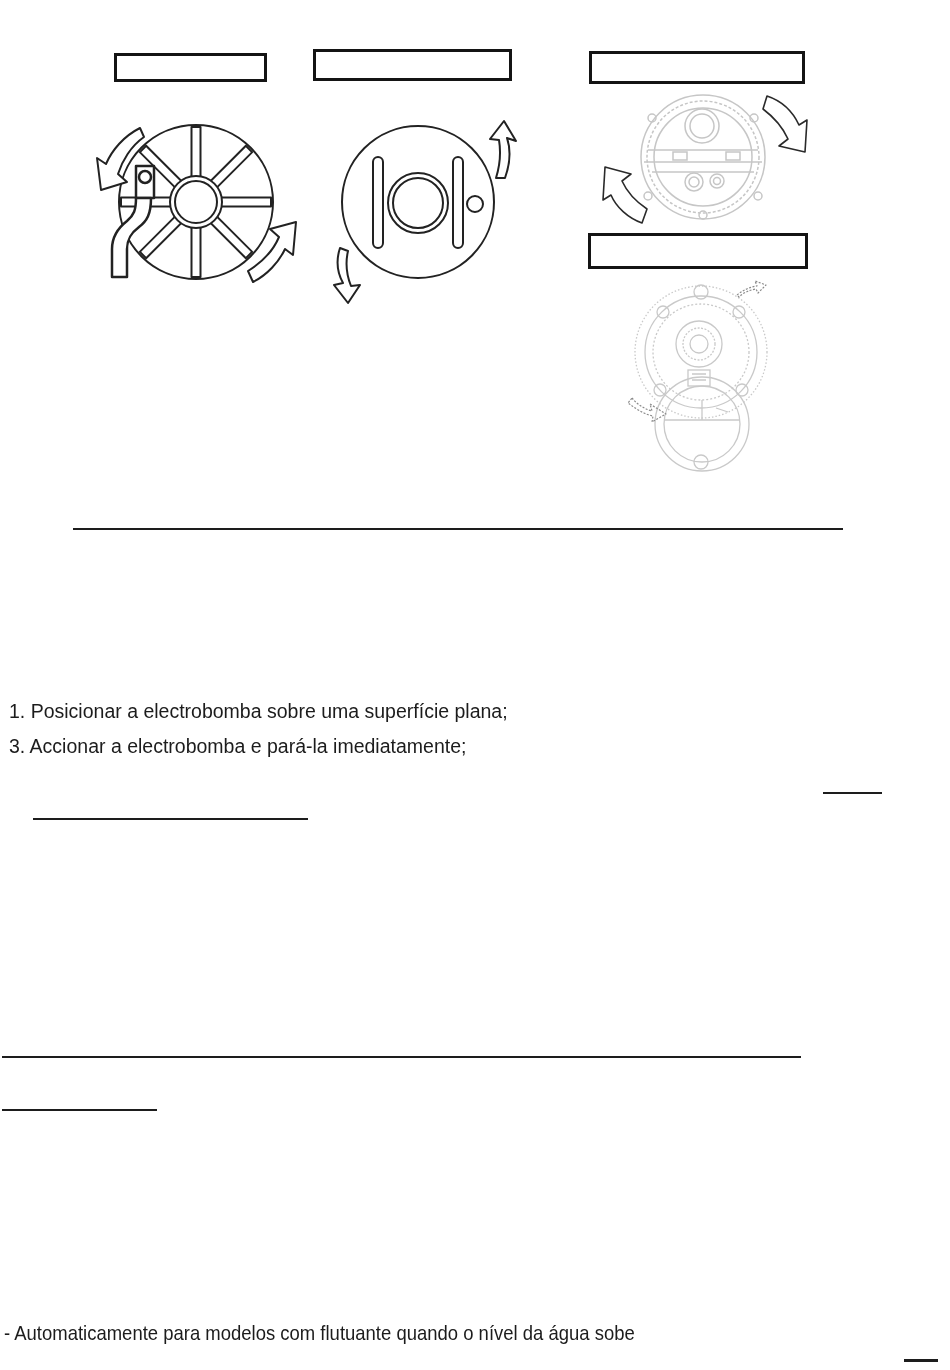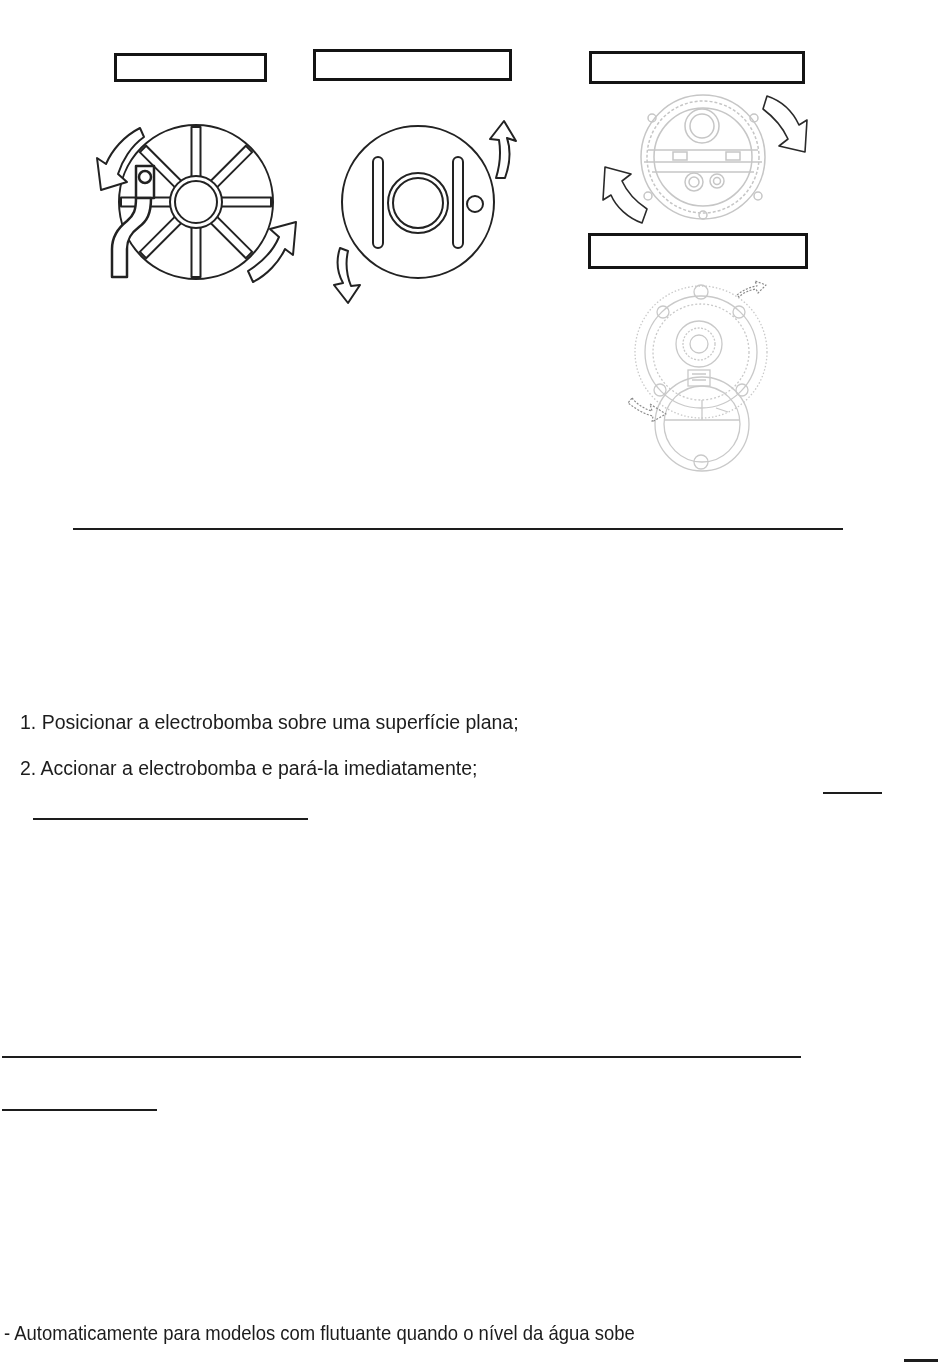--- a/index.html
+++ b/index.html
@@ -21,21 +21,21 @@
     padding:2px 6px;
     white-space:nowrap;
     overflow:hidden;
   }
   .rule { position:absolute; background:#1d1d1d; }
   .fig-svg { position:absolute; left:0; top:0; }
   .steps {
     position:absolute; left:4px; top:691px;
     font-size:19.5px; line-height:30px;
   }
-  .steps p { margin:16px; }
+  .steps p { margin:5px; }
   .note {
     position:absolute; left:4px; top:1321px;
     font-size:21px; margin:0;
     white-space:nowrap;
     transform:scaleX(0.88);
     transform-origin:0 50%;
   }
 </style>
 </head>
 <body>
@@ -140,18 +140,18 @@
 
   <div class="rule" style="left:73px;  top:528px;  width:770px; height:2px;"></div>
   <div class="rule" style="left:823px; top:792px;  width:59px;  height:2px;"></div>
   <div class="rule" style="left:33px;  top:818px;  width:275px; height:2px;"></div>
   <div class="rule" style="left:2px;   top:1056px; width:799px; height:2px;"></div>
   <div class="rule" style="left:2px;   top:1109px; width:155px; height:2px;"></div>
   <div class="rule" style="left:904px; top:1359px; width:34px;  height:3px;"></div>
 
   <div class="steps">
     <p>1. Posicionar a electrobomba sobre uma superfície plana;</p>
-    <p>2. Accionar a electrobomba e pará-la imediatamente;</p>
+    <p>3. Accionar a electrobomba e pará-la imediatamente;</p>
   </div>
 
   <p class="note">- Automaticamente para modelos com flutuante quando o nível da água sobe</p>
 
 </div>
 
 </body></html>

